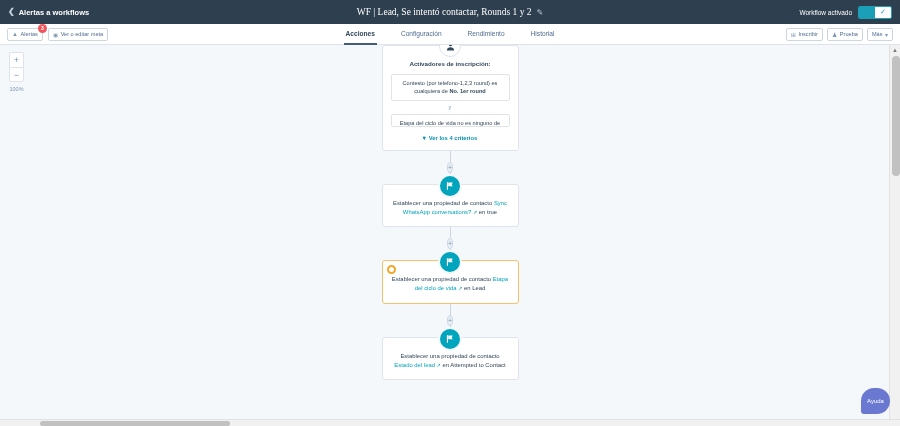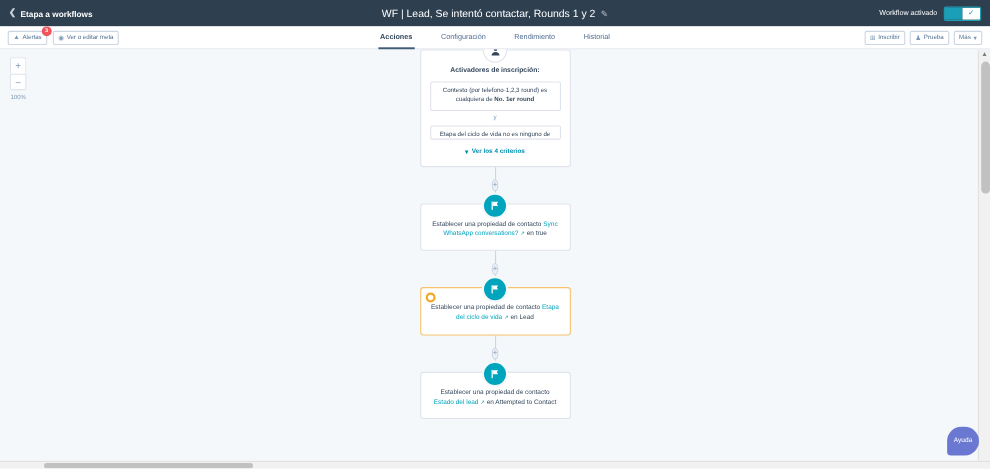--- a/index.html
+++ b/index.html
@@ -20,21 +20,21 @@
     display: flex; align-items: center; gap: 4px;
     color: #ffffff; font-size: 7.5px; font-weight: 600;
     cursor: pointer; white-space: nowrap;
   }
   .chev-left { font-size: 8px; line-height: 1; color: #c9d2db; }
   .wf-title {
     position: absolute; left: 0; right: 0; top: 0; height: 24px;
     display: flex; align-items: center; justify-content: center;
     gap: 5px; pointer-events: none;
   }
-  .wf-title .t { color: #ffffff; font-size: 9.5px; font-weight: 400; }
+  .wf-title .t { color: #ffffff; font-size: 9.5px; font-weight: 400; font-family: Liberation Serif, serif; }
   .pencil-icon { font-size: 8px; color: #b9c3cd; pointer-events: auto; cursor: pointer; }
   .topbar-right { display: flex; align-items: center; gap: 6px; z-index: 2; }
   .toggle-label { color: #ffffff; font-size: 6.5px; }
   .toggle {
     width: 34px; height: 13px; border-radius: 2px;
     display: flex; align-items: center; cursor: pointer; overflow: hidden;
     border: 1px solid #1d9fb5;
   }
   .toggle .on { flex: 1; background: #1b9eb7; height: 100%; }
   .toggle .knob {
@@ -192,21 +192,21 @@
     display: flex; align-items: center; justify-content: center;
     cursor: pointer; z-index: 10;
   }
 </style>
 </head>
 <body>
 
 <div class="topbar">
   <div class="back-link">
     <span class="chev-left">❮</span>
-    <span>Etapa a workflows</span>
+    <span>Alertas a workflows</span>
   </div>
 
   <div class="wf-title">
     <span class="t">WF | Lead, Se intentó contactar, Rounds 1 y 2</span>
     <span class="pencil-icon">✎</span>
   </div>
 
   <div class="topbar-right">
     <span class="toggle-label">Workflow activado</span>
     <div class="toggle">

